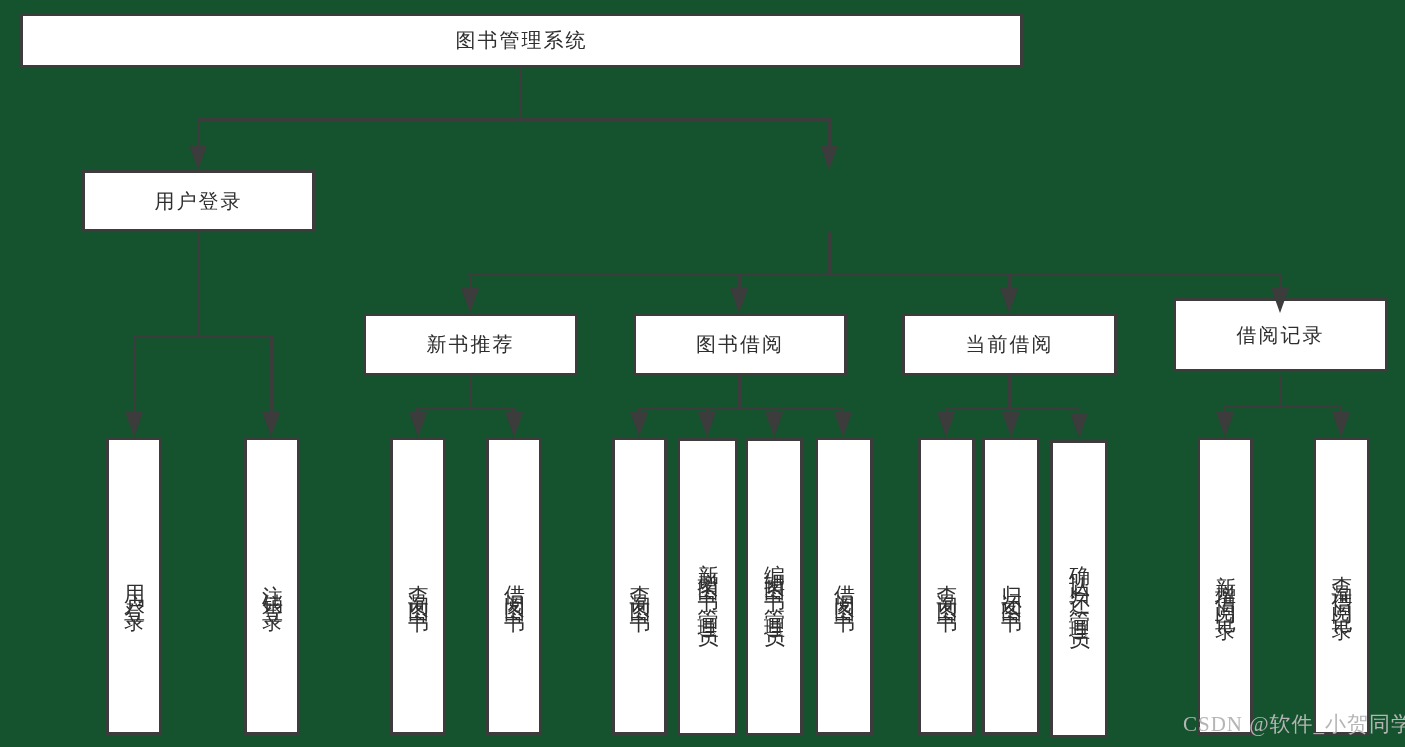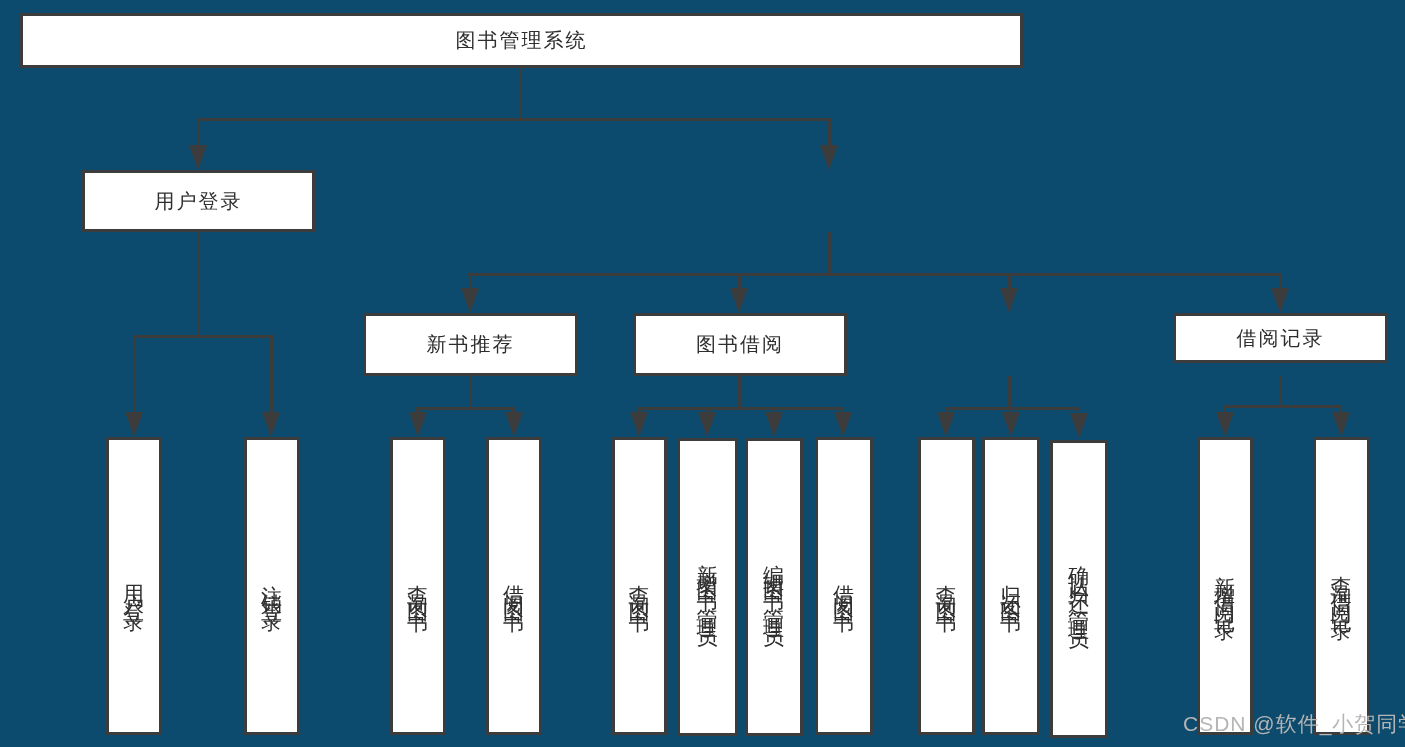--- a/index.html
+++ b/index.html
@@ -1,18 +1,18 @@
 <!DOCTYPE html>
 <html><head>
 <meta charset="utf-8">
 <style>
   html,body{margin:0;padding:0;background:#ffffff;}
   #canvas{
-    position:relative;width:1405px;height:747px;background:#0c4a6e;overflow:hidden;
-    font-family:Liberation Sans, sans-serif;color:#2e2e2e;
+    position:relative;width:1405px;height:747px;background:#14532d;overflow:hidden;
+    font-family:Liberation Serif, serif;color:#2e2e2e;
   }
   .node{
     position:absolute;box-sizing:border-box;border:3px solid #3c3c3c;background:#ffffff;
     display:flex;align-items:center;justify-content:center;
     font-size:20px;letter-spacing:2px;white-space:nowrap;
   }
   .vnode{
     writing-mode:vertical-rl;text-orientation:mixed;
     font-size:21px;letter-spacing:9px;line-height:1;
   }
@@ -27,21 +27,21 @@
     color:#b5b5b5;white-space:nowrap;
   }
 
   
   #n-root{left:20px;top:13px;width:1003px;height:55px;}
   #n-user-login{left:82px;top:170px;width:233px;height:62px;}
   #n-book-mgmt{left:713px;top:170px;width:234px;height:62px;}
   #n-g0{left:363px;top:313px;width:215px;height:63px;}
   #n-g1{left:633px;top:313px;width:214px;height:63px;}
   #n-g2{left:902px;top:313px;width:215px;height:63px;}
-  #n-g3{left:1173px;top:313px;width:215px;height:50px;}
+  #n-g3{left:1173px;top:298px;width:215px;height:74px;}
 
   
   #l-ul0{left:106px;top:437px;width:56px;height:298px;}
   #l-ul1{left:244px;top:437px;width:56px;height:298px;}
   #l-g0c0{left:390px;top:437px;width:56px;height:298px;}
   #l-g0c1{left:486px;top:437px;width:56px;height:298px;}
   #l-g1c0{left:612px;top:437px;width:55px;height:298px;}
   #l-g1c1{left:677px;top:438px;width:61px;height:298px;}
   #l-g1c2{left:745px;top:438px;width:58px;height:298px;}
   #l-g1c3{left:815px;top:437px;width:58px;height:298px;}
@@ -55,20 +55,21 @@
 <body>
 
 <div id="canvas">
 
   <div class="node" id="n-root">图书管理系统</div>
 
   <div class="node" id="n-user-login">用户登录</div>
 
   <div class="node" id="n-g0">新书推荐</div>
   <div class="node" id="n-g1">图书借阅</div>
+  <div class="node" id="n-g2">当前借阅</div>
   <div class="node" id="n-g3">借阅记录</div>
 
   <div class="node vnode" id="l-ul0">用户登录</div>
   <div class="node vnode" id="l-ul1">注销登录</div>
 
   <div class="node vnode" id="l-g0c0">查询图书</div>
   <div class="node vnode" id="l-g0c1">借阅图书</div>
 
   <div class="node vnode" id="l-g1c0">查询图书</div>
   <div class="node vnode" id="l-g1c1">新增图书（管理员）</div>

